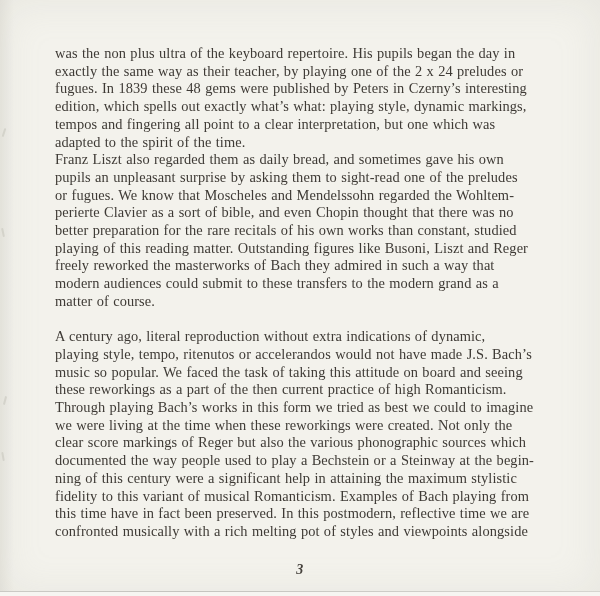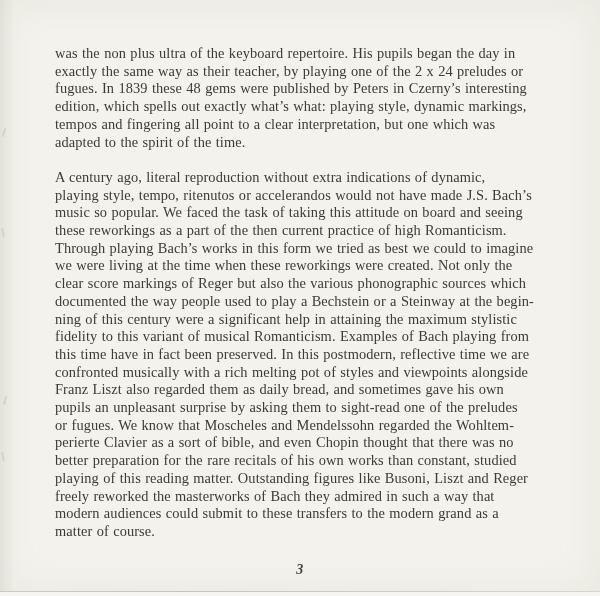--- a/index.html
+++ b/index.html
@@ -91,41 +91,41 @@
 
 <div class="page">
 
   <div class="text-block">
     <p class="para">was the non plus ultra of the keyboard repertoire. His pupils began the day in
 exactly the same way as their teacher, by playing one of the 2 x 24 preludes or
 fugues. In 1839 these 48 gems were published by Peters in Czerny’s interesting
 edition, which spells out exactly what’s what: playing style, dynamic markings,
 tempos and fingering all point to a clear interpretation, but one which was
 adapted to the spirit of the time.</p>
+    <p class="para">Franz Liszt also regarded them as daily bread, and sometimes gave his own
+pupils an unpleasant surprise by asking them to sight-read one of the preludes
+or fugues. We know that Moscheles and Mendelssohn regarded the Wohltem-
+perierte Clavier as a sort of bible, and even Chopin thought that there was no
+better preparation for the rare recitals of his own works than constant, studied
+playing of this reading matter. Outstanding figures like Busoni, Liszt and Reger
+freely reworked the masterworks of Bach they admired in such a way that
+modern audiences could submit to these transfers to the modern grand as a
+matter of course.</p>
     <p class="para gap-before">A century ago, literal reproduction without extra indications of dynamic,
 playing style, tempo, ritenutos or accelerandos would not have made J.S. Bach’s
 music so popular. We faced the task of taking this attitude on board and seeing
 these reworkings as a part of the then current practice of high Romanticism.
 Through playing Bach’s works in this form we tried as best we could to imagine
 we were living at the time when these reworkings were created. Not only the
 clear score markings of Reger but also the various phonographic sources which
 documented the way people used to play a Bechstein or a Steinway at the begin-
 ning of this century were a significant help in attaining the maximum stylistic
 fidelity to this variant of musical Romanticism. Examples of Bach playing from
 this time have in fact been preserved. In this postmodern, reflective time we are
 confronted musically with a rich melting pot of styles and viewpoints alongside</p>
-    <p class="para">Franz Liszt also regarded them as daily bread, and sometimes gave his own
-pupils an unpleasant surprise by asking them to sight-read one of the preludes
-or fugues. We know that Moscheles and Mendelssohn regarded the Wohltem-
-perierte Clavier as a sort of bible, and even Chopin thought that there was no
-better preparation for the rare recitals of his own works than constant, studied
-playing of this reading matter. Outstanding figures like Busoni, Liszt and Reger
-freely reworked the masterworks of Bach they admired in such a way that
-modern audiences could submit to these transfers to the modern grand as a
-matter of course.</p>
   </div>
 
   <div class="page-number">3</div>
 
   <div class="edge-bottom-line"></div>
   <div class="edge-bottom-fade"></div>
   <div class="left-mark m1"></div>
   <div class="left-mark m2"></div>
   <div class="left-mark m3"></div>
   <div class="left-mark m4"></div>

